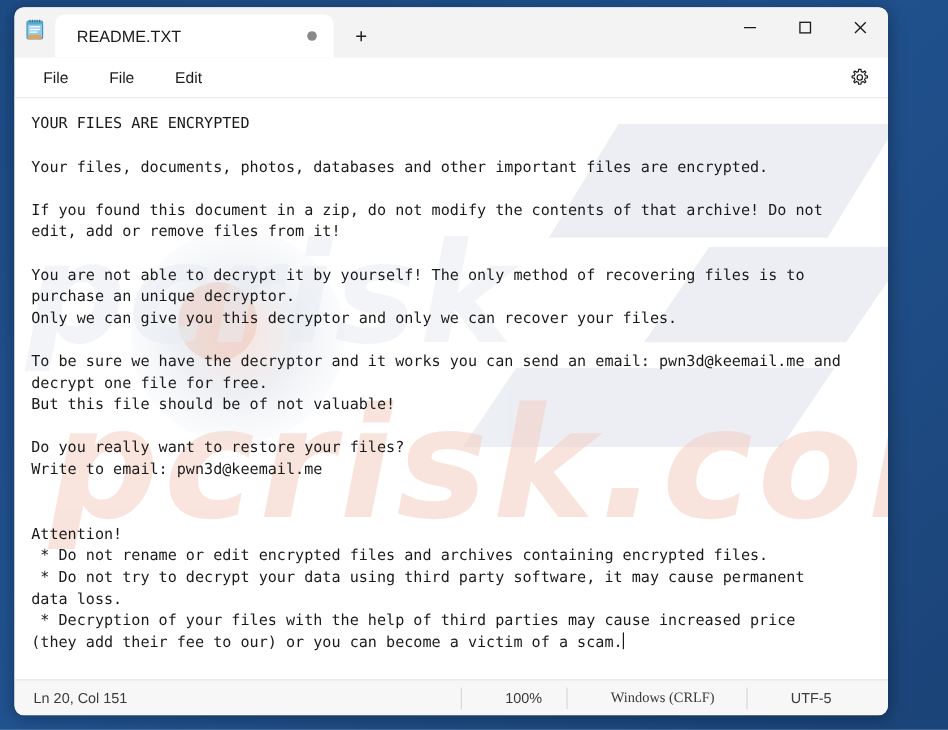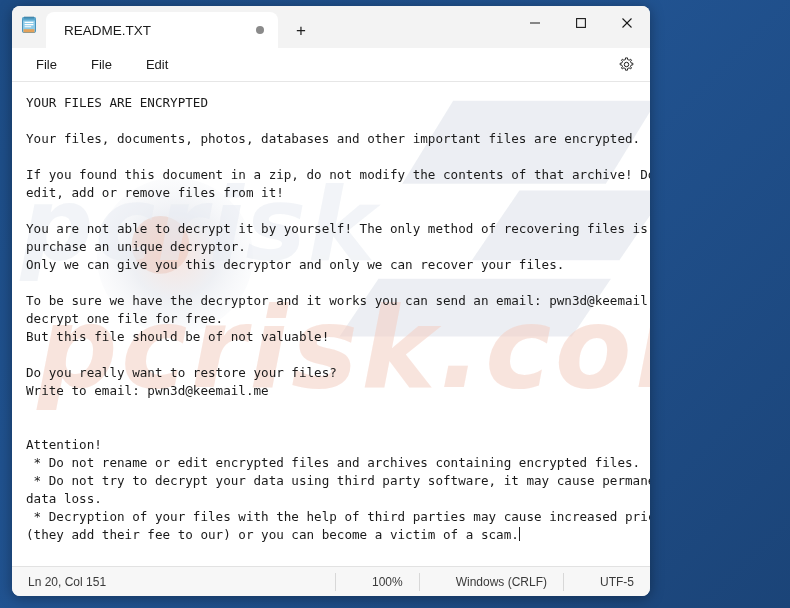--- a/index.html
+++ b/index.html
@@ -14,21 +14,21 @@
   
   .desktop {
     position: absolute; inset: 0;
     background: linear-gradient(135deg,#1d4c85 0%, #215391 45%, #1b4478 100%);
   }
 
   
   .window {
     position: absolute;
     left: 12px; top: 6px;
-    width: 638px; height: 590px;
+    width: 728px; height: 590px;
     background: #f3f3f3;
     border-radius: 8px;
     box-shadow: 0 2px 14px rgba(0,0,0,.35);
     overflow: hidden;
     display: flex; flex-direction: column;
   }
 
   
   .titlebar {
     position: relative;
@@ -156,21 +156,21 @@
   }
   .st-cell {
     padding: 0 16px;
     height: 18px;
     display: flex; align-items: center;
     white-space: nowrap;
   }
   .st-sep { border-left: 1px solid #d8d8d8; padding-left: 36px; }
   .st-ln { width: 372px; }
   .st-zoom { width: 88px; }
-  .st-eol { width: 150px; }
+  .st-eol { width: 150px; font-family: Liberation Serif, serif; }
 </style>
 </head>
 <body>
 
 <div class="desktop"></div>
 
 <div class="window">
 
   <div class="titlebar">
 

